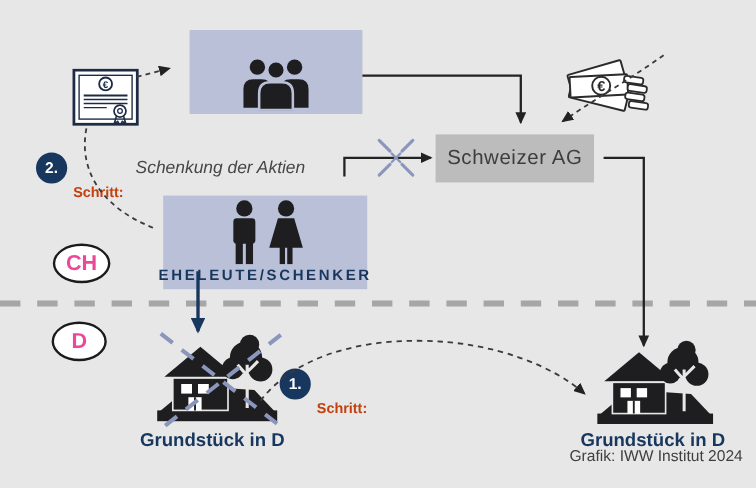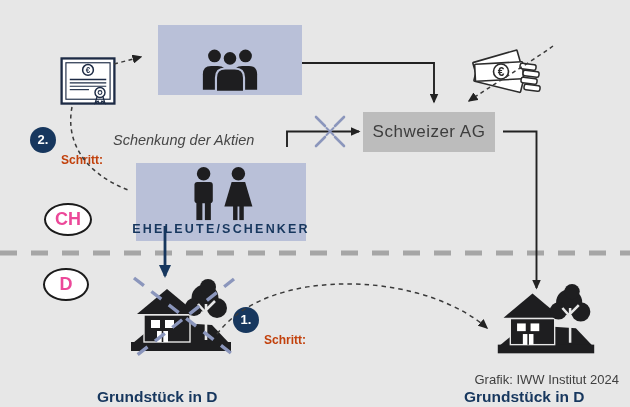--- a/index.html
+++ b/index.html
@@ -32,22 +32,22 @@
     width:26px;height:26px;border-radius:50%;background:#17375e;color:#fff;
     font-size:13px;font-weight:bold;display:flex;align-items:center;
     justify-content:center;flex:0 0 auto;
   }
   .step-title{font-size:12px;font-weight:bold;color:#c2410c;margin-left:5px;margin-top:41px;}
   .step-desc{font-size:14.5px;font-style:italic;color:#464646;margin-left:10px;}
   .fremd-label{
     position:absolute;top:26px;right:23px;font-size:14.5px;font-style:italic;color:#333;
   }
   .grund-label{
-    position:absolute;width:160px;font-size:15.5px;
-    font-weight:bold;color:#17375e;margin-top:29px;
+    position:absolute;width:160px;text-align:center;font-size:15.5px;
+    font-weight:bold;color:#17375e;
   }
   .grund-left{left:97px;top:359px;}
   .grund-right{left:464px;top:359px;}
   .credit{position:absolute;right:11px;top:372px;font-size:13px;color:#404040;}
   .overlay{position:absolute;left:0;top:0;z-index:10;pointer-events:none;}
   .icon-wrap{line-height:0;}
 </style>
 </head>
 <body>
 

